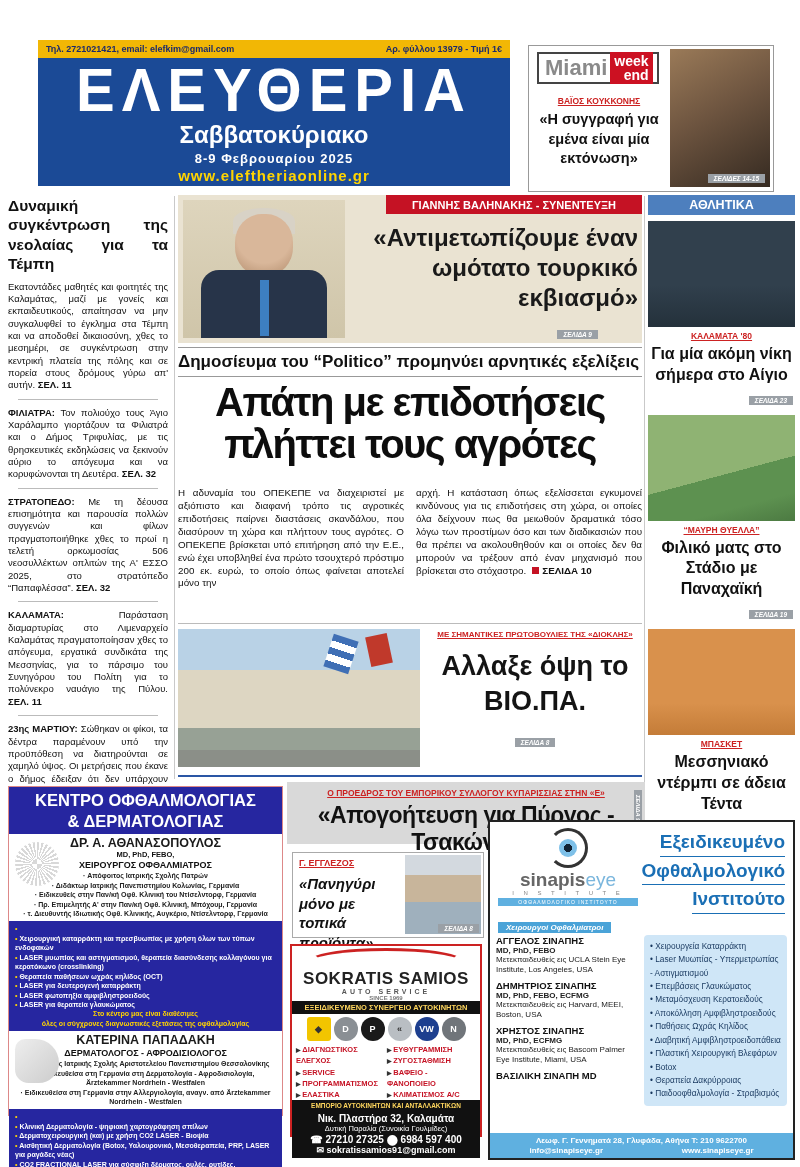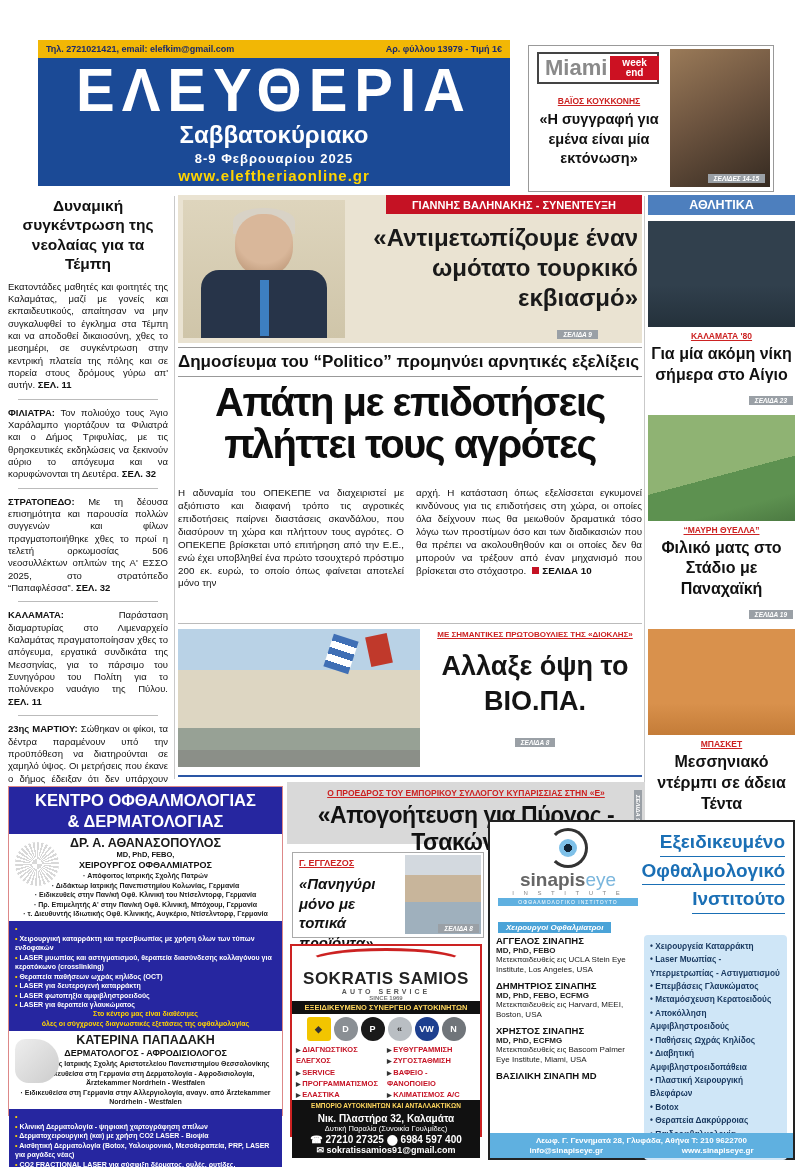--- a/index.html
+++ b/index.html
@@ -16,37 +16,37 @@
   .mast-title{font-size:58px;font-weight:800;letter-spacing:7px;line-height:1;transform:scaleY(1.05);}
   .mast-sub{font-size:24px;font-weight:800;margin-top:2px;}
   .mast-date{font-size:13px;font-weight:bold;margin-top:2px;letter-spacing:1px;}
   .mast-web{font-size:15px;font-weight:800;color:#ffd400;letter-spacing:1px;margin-top:1px;}
 
   
   .fwbox{left:528px;top:45px;width:244px;height:145px;border:1px solid #999;background:#fff;}
   .fw-logo{position:absolute;left:8px;top:6px;width:122px;height:32px;border:2px solid #444;background:#fff;
            display:flex;align-items:center;padding-left:6px;box-sizing:border-box;}
   .fw-free{font-size:22px;font-weight:bold;color:#8a8a8a;}
-  .fw-red{background:#cc1122;color:#fff;font-size:10px;font-weight:800;line-height:1;
-          padding:2px 12px;margin-left:3px;text-align:center;}
+  .fw-red{background:#cc1122;color:#fff;font-size:14px;font-weight:800;line-height:1;
+          padding:2px 4px;margin-left:3px;text-align:right;}
   .fw-kicker{position:absolute;left:6px;top:50px;width:128px;text-align:center;font-size:8.5px;
              font-weight:800;color:#c22;text-decoration:underline;}
   .fw-head{position:absolute;left:2px;top:64px;width:136px;text-align:center;font-size:14.5px;
            font-weight:800;line-height:1.35;}
   .fw-photo{position:absolute;right:3px;top:3px;width:100px;height:138px;
             background:linear-gradient(150deg,#9a7a58 0%,#6e5540 45%,#352a21 100%);}
   .badge{background:#9aa0a6;color:#fff;font-style:italic;font-weight:bold;font-size:6.5px;
          padding:1px 6px;display:inline-block;}
 
   
   .vrule{width:1px;background:#c9c9c9;}
 
   
   .leftcol{left:8px;top:196px;width:160px;font-size:9.5px;line-height:1.3;text-align:justify;}
-  .lead-head{font-size:15.5px;font-weight:800;text-align:center;line-height:1.25;margin-bottom:7px;}
+  .lead-head{font-size:15.5px;font-weight:800;line-height:1.25;margin-bottom:7px;}
   .leftcol p{margin:0 0 6px 0;}
   .kick{font-weight:800;}
   .pg{font-weight:800;white-space:nowrap;}
   .lc-hr{border:0;border-top:1px solid #bbb;margin:7px 10px;}
 
   
   .centercol{left:178px;top:195px;width:464px;height:585px;}
   .banner{position:absolute;right:0;top:0;width:256px;height:19px;background:#c51224;color:#fff;
           font-size:11px;font-weight:800;display:flex;align-items:center;justify-content:center;z-index:3;}
   .beige{position:absolute;left:0;top:0;width:464px;height:148px;background:#eae3d2;}
@@ -168,21 +168,21 @@
   .sin-title{flex:1;text-align:right;color:#1a6fb5;font-size:19px;font-weight:800;line-height:1.45;}
   .sin-title div{display:inline-block;border-bottom:1px solid #1a6fb5;}
   .sin-chip{display:inline-block;background:#4aa3d8;color:#fff;font-size:8px;font-weight:800;font-style:italic;
             padding:1px 8px;margin:2px 0 2px 8px;}
   .sin-body{display:flex;padding:0 6px;gap:6px;}
   .sin-docs{width:142px;}
   .sin-doc{margin-bottom:5px;}
   .sin-doc .n{font-size:9.5px;font-weight:800;color:#111;}
   .sin-doc .c{font-size:8px;font-weight:bold;color:#222;}
   .sin-doc .d{font-size:8px;color:#222;line-height:1.25;}
-  .sin-svcs{flex:1;background:#cfe6f7;border-radius:4px;padding:5px 6px;font-size:8.3px;font-weight:700;
+  .sin-svcs{flex:1;background:#cfe6f7;border-radius:4px;padding:5px 6px;font-size:8.3px;font-weight:400;
             color:#17375e;line-height:1.62;}
   .sin-svcs div::before{content:"• ";}
   .sin-foot{position:absolute;left:0;bottom:0;width:100%;background:#5fb0e0;color:#fff;text-align:center;
             font-size:8px;font-weight:bold;padding:3px 0;}
   .sin-foot .l2{display:flex;justify-content:space-around;margin-top:1px;}
 </style>
 </head>
 <body>
 
 <div class="page">

